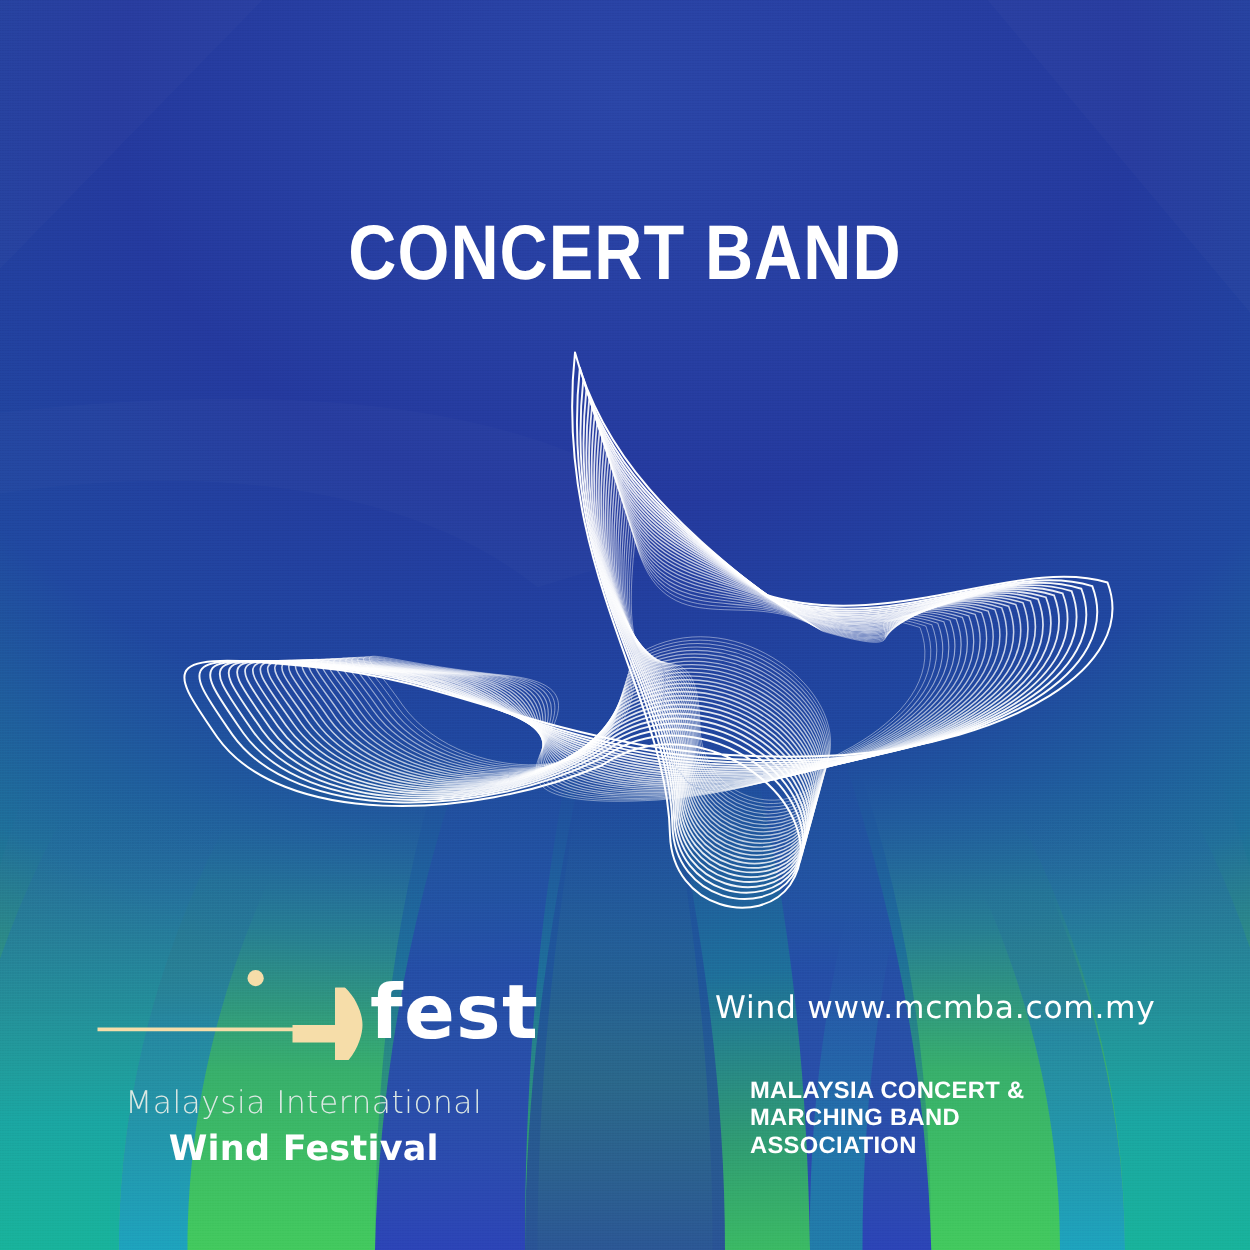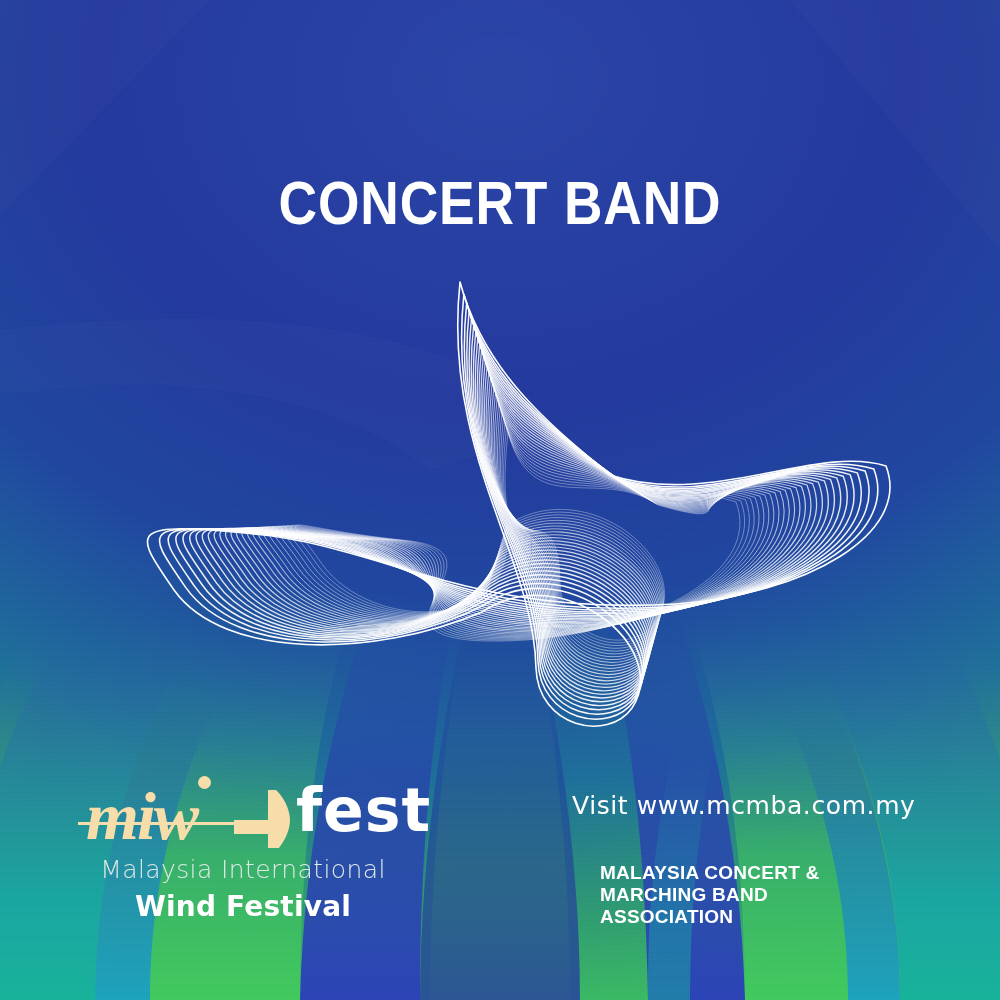--- a/index.html
+++ b/index.html
@@ -83,21 +83,21 @@
   .fest-word {
     position:absolute; left:218px; top:-6px;
     font-family:"DejaVu Sans", sans-serif;
     font-size:60px;
     font-weight:700;
     line-height:1;
     color:#ffffff;
     letter-spacing:1px;
   }
   .miw-sub1 {
-    margin-top:8px;
+    margin-top:20px;
     text-align:center;
     color:#dde9e4;
     font-family:"DejaVu Sans", sans-serif;
     font-weight:300;
     font-size:25px;
     letter-spacing:.4px;
     line-height:1.08;
   }
   .miw-sub2 {
     margin-top:8px;
@@ -244,33 +244,32 @@
           <path d="M 376.4957009291219 157.29906540350586 C 400.4957009291219 247.29906540350586, 466.4957009291219 193.7464174409349, 526.4957009291219 234.05981308070116 C 626.4957009291219 263.1851713366077, 540.7009345964941 208.8717756968414, 610.7009345964941 230.8717756968414 C 636.7009345964941 298.8717756968414, 530.7009345964941 358.8717756968414, 400.7009345964941 368.8717756968414 C 190.7009345964941 380.8717756968414, 397.3617445314591 281.81196261614025, 267.3617445314591 269.81196261614025 C 137.36174453145912 255.81196261614025, 147.36174453145912 236.81482866339232, 187.36174453145912 294.8148286633923 C 237.36174453145912 364.8148286633923, 387.3617445314591 362.8148286633923, 375.24785046456094 258.69520250198997 C 455.24785046456094 204.69520250198997, 565.247850464561 294.69520250198997, 525.247850464561 354.69520250198997 C 501.24785046456094 388.69520250198997, 431.24785046456094 374.69520250198997, 429.24785046456094 314.69520250198997 C 427.24785046456094 204.69520250198997, 358.4957009291219 327.2990654035059, 376.4957009291219 157.29906540350586" fill="none" stroke="#ffffff" stroke-width="0.78" stroke-opacity="0.47" stroke-linecap="round"></path>
           <path d="M 378 162 C 402 252, 468 195, 528 235 C 628 264, 536 210, 606 232 C 632 300, 526 360, 396 370 C 186 382, 402 282, 272 270 C 142 256, 152 236, 192 294 C 242 364, 392 362, 376 256 C 456 202, 566 292, 526 352 C 502 386, 432 372, 430 312 C 428 202, 360 332, 378 162" fill="none" stroke="#ffffff" stroke-width="0.75" stroke-opacity="0.45" stroke-linecap="round"></path>
         </g>
     </svg>
   </div>
 
   <div class="miwfest">
     <div class="miw-row">
       <span class="miw-strike"></span>
       <span class="miw-dot"></span>
-      <span class="miw-word">miw</span>
       <span class="miw-bell">
         <svg width="78" height="58" viewBox="0 0 78 58" aria-hidden="true">
           <path d="M6 22 L6 36 L40 36 L40 52 C40 55 44 57 47 54 C58 44 62 30 62 22 C62 14 58 1 47 -9 C44 -12 40 -10 40 -7 L40 22 Z" transform="translate(0,8)" fill="#f6dda9"></path>
         </svg>
       </span>
       <span class="fest-word">fest</span>
     </div>
     <div class="miw-sub1">Malaysia International</div>
     <div class="miw-sub2">Wind Festival</div>
   </div>
 
-  <div class="visit">Visit www.mcmba.com.my</div>
+  <div class="visit">Wind www.mcmba.com.my</div>
 
   <div class="mcmba-group">
 
     <div class="assoc">
       <div>MALAYSIA CONCERT &amp;</div>
       <div>MARCHING BAND</div>
       <div>ASSOCIATION</div>
     </div>
   </div>
 

